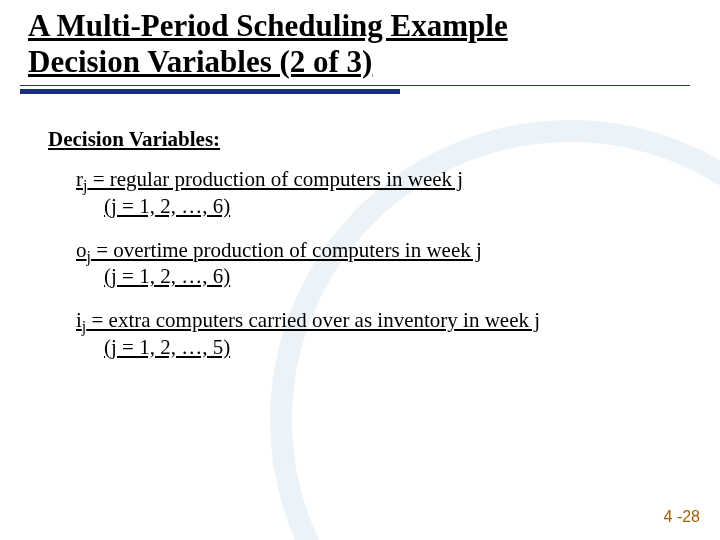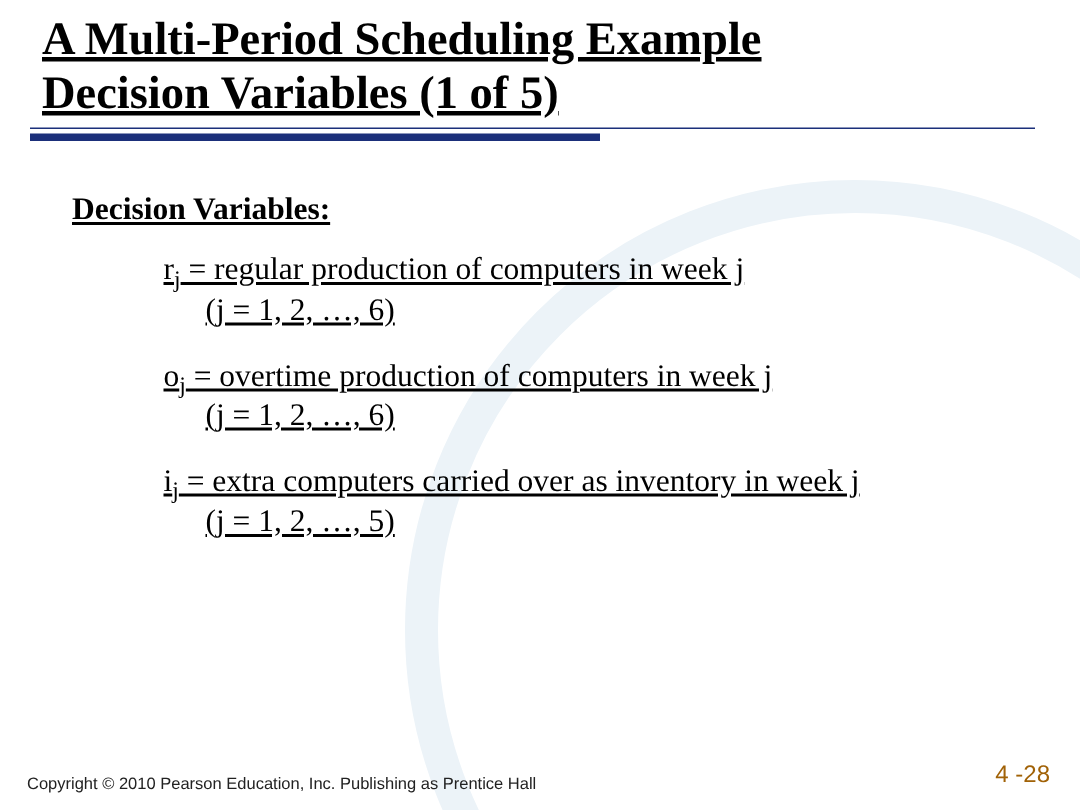--- a/index.html
+++ b/index.html
@@ -75,21 +75,20 @@
   .section-label {
     font-weight: bold;
     margin-bottom: 14px;
   }
   .defs {
     padding-left: 28px;
   }
   .def {
     margin-bottom: 18px;
     line-height: 1.25;
-    margin-left: 33px;
   }
   .def .line1 {}
   .def .line2 {
     padding-left: 28px;
   }
   sub {
     font-size: 0.75em;
     vertical-align: sub;
     line-height: 0;
   }
@@ -116,21 +115,21 @@
 </style>
 </head>
 <body>
 
 <div class="slide">
 
   <div class="bg-curve"></div>
 
   <div class="title-block">
     <div class="title-line1">A Multi-Period Scheduling Example</div>
-    <div class="title-line2">Decision Variables (1 of 5)</div>
+    <div class="title-line2">Decision Variables (2 of 3)</div>
   </div>
 
   <div class="rule-wrap">
     <div class="rule-thin"></div>
     <div class="rule-thick"></div>
   </div>
 
   <div class="body">
     <div class="section-label">Decision Variables:</div>
 
@@ -153,16 +152,15 @@
       <div class="def">
         <div class="line1">
           <span>i</span><sub>j</sub><span> = extra computers carried over as inventory in week j</span>
         </div>
         <div class="line2">(j = 1, 2, …, 5)</div>
       </div>
 
     </div>
   </div>
 
-  <div class="footer">Copyright © 2010 Pearson Education, Inc. Publishing as Prentice Hall</div>
   <div class="page-num">4 -28</div>
 
 </div>
 
 </body></html>

